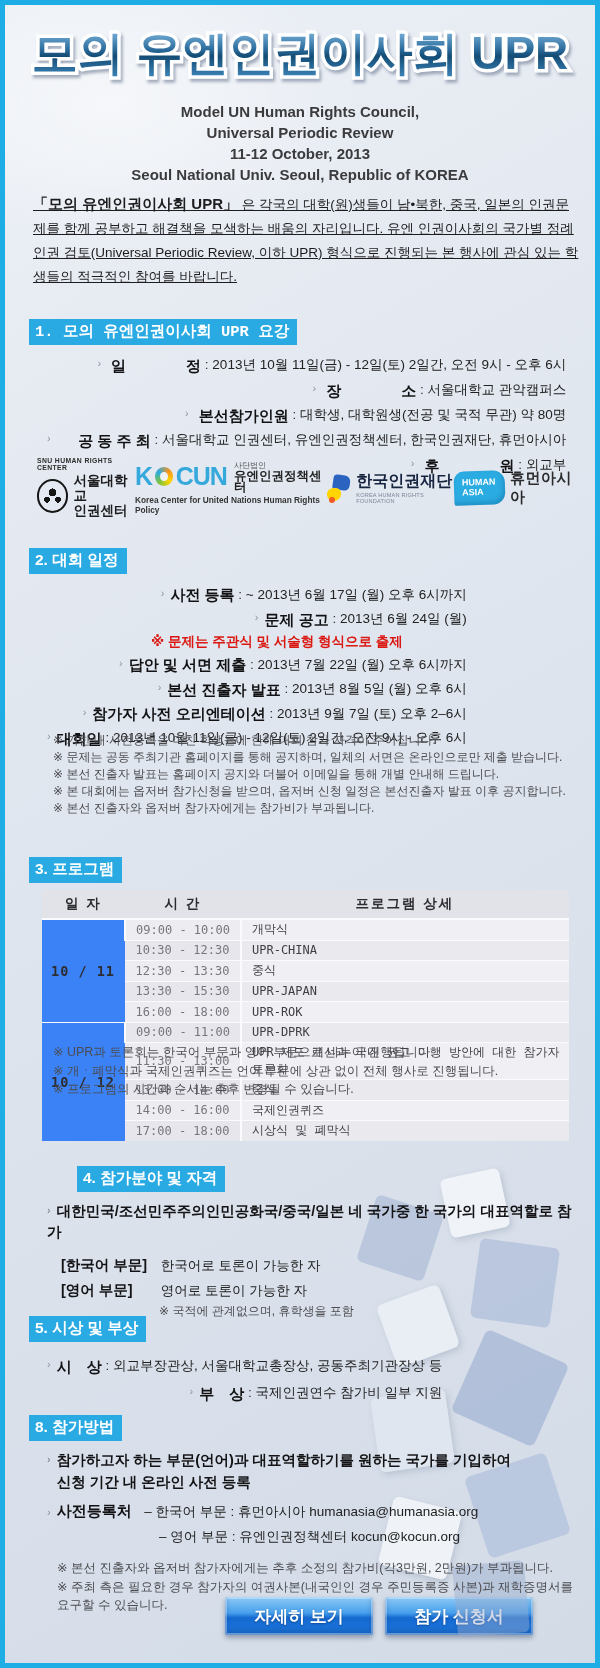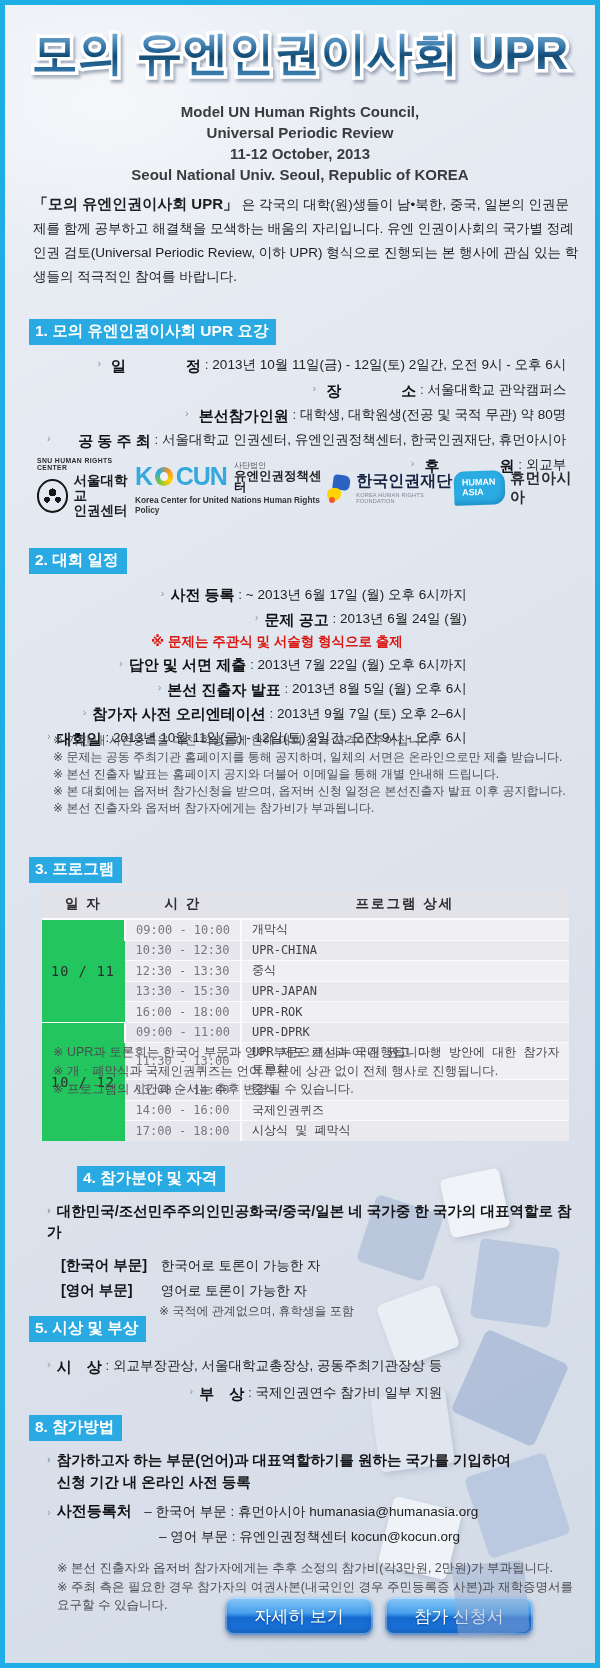--- a/index.html
+++ b/index.html
@@ -15,21 +15,21 @@
   .map-decor{position:absolute;z-index:1;right:-30px;bottom:20px;width:300px;height:480px;}
   .cube{position:absolute;border-radius:6px;}
 
   
   .title-svg{display:block;margin:0 auto;filter:drop-shadow(2px 3px 1.5px rgba(100,115,140,.55));}
   .title-text{font-family:"Liberation Sans",sans-serif;font-weight:bold;font-size:46px;letter-spacing:0px;
     fill:url(#titleGrad);stroke:#ffffff;stroke-width:7px;paint-order:stroke;}
 
   .subtitle{width:100%;text-align:center;color:#3b3b3d;font-weight:bold;font-size:15px;line-height:21px;}
 
-  .intro{font-size:13.5px;line-height:1.75;color:#1d1d1f;}
+  .intro{font-size:13.5px;line-height:1.75;color:#1d1d1f;text-decoration:underline;}
   .intro b{font-size:15px;}
 
   .sec-h{display:inline-block;background:#29aae3;color:#ffffff;font-weight:bold;font-size:15.5px;
     padding:2px 8px 3px 6px;letter-spacing:0px;}
 
   .kv-row{line-height:23.2px;font-size:13.5px;color:#222;white-space:nowrap;text-align:right;}
   .kv-row .bullet::before{content:"›";color:#8a94a3;font-size:11px;margin-right:6px;vertical-align:2px;}
   .kv-label{display:inline-block;font-weight:bold;font-size:15px;color:#121214;white-space:pre;vertical-align:middle;}
   .w92{width:94px;}
   .kv-sep::before{content:" :  ";color:#333;}
@@ -72,43 +72,43 @@
     box-shadow:inset -2px -3px 4px rgba(0,70,120,.25);}
   .ha-kr{font-size:15px;color:#2b2b2e;font-weight:bold;letter-spacing:.5px;}
 
   
   table.program{border-collapse:collapse;width:527px;background:#f2f2f5;}
   table.program th{background:#e2e2e9;font-size:13.5px;font-weight:bold;color:#2d2d30;height:26px;
     border-bottom:2px solid #fbfbfd;letter-spacing:2px;}
   table.program td{border-top:1px solid #fbfbfd;border-left:2px solid #fbfbfd;height:17.5px;
     font-family:"DejaVu Sans Mono","Liberation Mono",monospace;}
   table.program td:first-child{border-left:none;}
-  td.date{background:#22c55e;text-align:center;font-family:"Liberation Sans",sans-serif;
-    font-weight:normal;font-size:13.5px;color:#2d2d30;width:80px;letter-spacing:1px;}
+  td.date{background:#3b82f6;text-align:center;font-family:"Liberation Sans",sans-serif;
+    font-weight:bold;font-size:13.5px;color:#2d2d30;width:80px;letter-spacing:1px;}
   td.time{color:#76767e;font-size:12px;text-align:center;width:112px;background:#ededf1;}
   td.prog{color:#3e3e44;font-size:12px;padding-left:10px;background:#f0f0f4;}
   tr:nth-child(even) td.time{background:#e6e6ec;}
   tr:nth-child(even) td.prog{background:#e9e9ee;}
 
   
   .lead{font-weight:bold;font-size:14.5px;color:#141416;line-height:21px;}
   .lead::before{content:"›";color:#8a94a3;font-size:11px;margin-right:6px;vertical-align:2px;}
   .group-row{font-size:13.5px;color:#222;line-height:24px;}
   .group-label{font-weight:bold;font-size:14.5px;color:#131315;display:inline-block;width:96px;}
   .small-note{font-size:12px;color:#4c4c50;}
 
   
   .reg-label{font-weight:bold;font-size:15px;color:#121214;}
   .reg-item{font-size:13.5px;color:#222;line-height:25px;}
 
   
-  .pill-btn{position:absolute;width:148px;height:38px;border-radius:9px;border:none;cursor:pointer;
+  .pill-btn{position:absolute;width:148px;height:38px;border-radius:2px;border:none;cursor:pointer;
     background:linear-gradient(180deg,#8ecaf6 0%,#47a0ec 42%,#1569d0 55%,#1e7ade 100%);
     box-shadow:0 3px 5px rgba(40,60,90,.4), inset 0 0 0 2px rgba(255,255,255,.35), inset 0 -4px 6px rgba(0,40,110,.35);
-    color:#ffffff;font-weight:normal;font-size:17px;font-family:"Liberation Sans",sans-serif;
+    color:#ffffff;font-weight:bold;font-size:17px;font-family:"Liberation Sans",sans-serif;
     text-shadow:0 1px 2px rgba(0,40,90,.5);}
 </style>
 </head>
 <body>
 
 <div class="poster">
   <div class="inner">
 
     <div class="map-decor">
       <div class="cube" style="left:40px;top:40px;width:70px;height:70px;background:rgba(148,168,205,.45);transform:rotate(18deg);"></div>
@@ -140,21 +140,21 @@
       <div>Model UN Human Rights Council,</div>
       <div>Universal Periodic Review</div>
       <div>11-12 October, 2013</div>
       <div>Seoul National Univ. Seoul, Republic of KOREA</div>
     </div>
 
     <p class="layer intro" style="top:186px;left:28px;width:546px;margin:0;">
       <b>「모의 유엔인권이사회 UPR」</b><span> 은 각국의 대학(원)생들이 남•북한, 중국, 일본의 인권문제를 함께 공부하고 해결책을 모색하는 배움의 자리입니다. 유엔 인권이사회의 국가별 정례 인권 검토(Universal Periodic Review, 이하 UPR) 형식으로 진행되는 본 행사에 관심 있는 학생들의 적극적인 참여를 바랍니다.</span>
     </p>
 
-    <div class="layer" style="top:314px;left:24px;">
+    <div class="layer" style="top:314px;left:24px;font-family:Liberation Mono, monospace;">
       <span class="sec-h">1. 모의 유엔인권이사회 UPR 요강</span>
     </div>
     <div class="layer" style="top:347px;left:42px;">
       <div class="kv-row"><span class="bullet"></span><span class="kv-label w92">일　　　　정</span><span class="kv-sep"></span><span>2013년 10월 11일(금) - 12일(토) 2일간, 오전 9시 - 오후 6시</span></div>
       <div class="kv-row"><span class="bullet"></span><span class="kv-label w92">장　　　　소</span><span class="kv-sep"></span><span>서울대학교 관악캠퍼스</span></div>
       <div class="kv-row"><span class="bullet"></span><span class="kv-label w92">본선참가인원</span><span class="kv-sep"></span><span>대학생, 대학원생(전공 및 국적 무관) 약 80명</span></div>
       <div class="kv-row"><span class="bullet"></span><span class="kv-label w92">공 동 주 최</span><span class="kv-sep"></span><span>서울대학교 인권센터, 유엔인권정책센터, 한국인권재단, 휴먼아시아</span></div>
       <div class="kv-row"><span class="bullet"></span><span class="kv-label w92">후　　　　원</span><span class="kv-sep"></span><span>외교부</span></div>
     </div>
 

